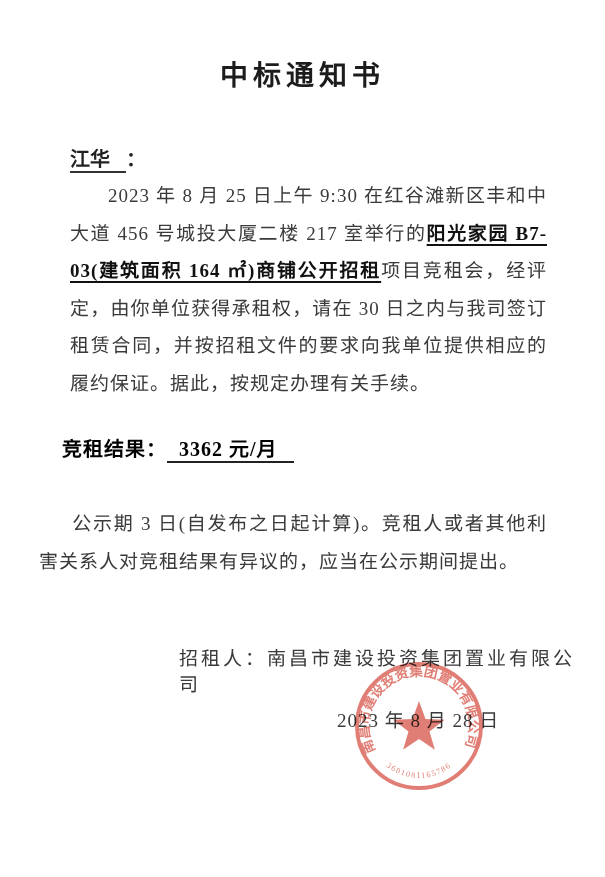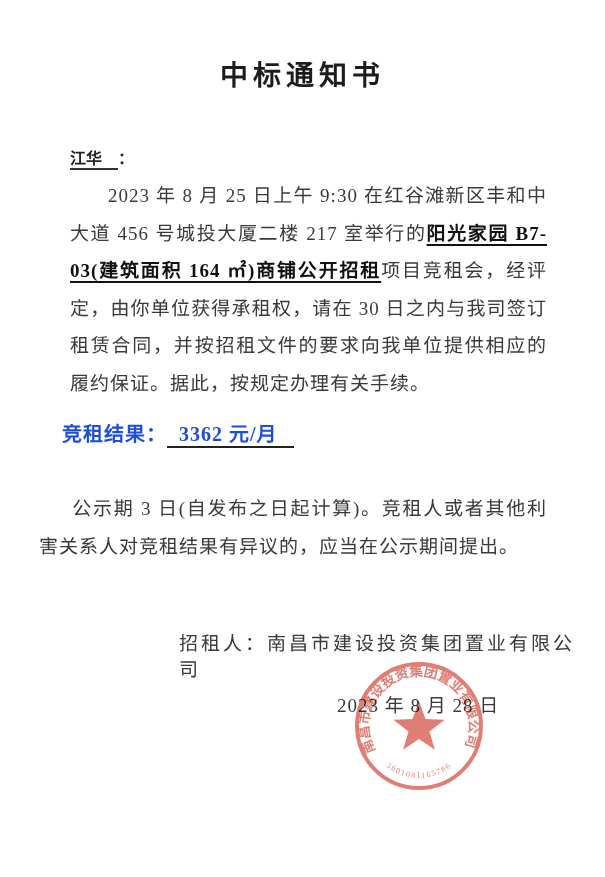--- a/index.html
+++ b/index.html
@@ -17,21 +17,21 @@
     padding-top: 56px;
     text-align: center;
     font-size: 28px;
     line-height: 40px;
     font-weight: 700;
     letter-spacing: 5px;
     color: #1c1c1c;
   }
   .recipient-line {
     margin: 52px 0 0 70px;
-    font-size: 16px;
+    font-size: 20px;
     line-height: 22px;
     font-weight: 700;
     color: #222222;
   }
   .recipient-name {
     border-bottom: 2px solid #333333;
     padding: 0 16px 1px 0;
   }
   .body-para {
     margin: 0 58px 0 70px;
@@ -42,25 +42,25 @@
   }
   .para-first { margin-top: 7px; text-indent: 2em; }
   .bid-highlight {
     font-weight: 700;
     color: #111111;
     text-decoration: underline;
     text-decoration-thickness: 2px;
     text-underline-offset: 4px;
   }
   .result-line {
-    margin: 19px 0 0 62px;
+    margin: 34px 0 0 62px;
     font-size: 20px;
     line-height: 26px;
     font-weight: 700;
-    color: #1d4ed8;
+    color: #000000;
     letter-spacing: 1px;
   }
   .result-value {
     border-bottom: 2px solid #222222;
     padding: 0 16px 1px 12px;
   }
   .block-publicity { margin-top: 43px; margin-left: 39px; }
   .indent-publicity { text-indent: 1.75em; }
   .indent-supervisor { text-indent: 1.3em; }
   .indent-phone { text-indent: 1.75em; }

